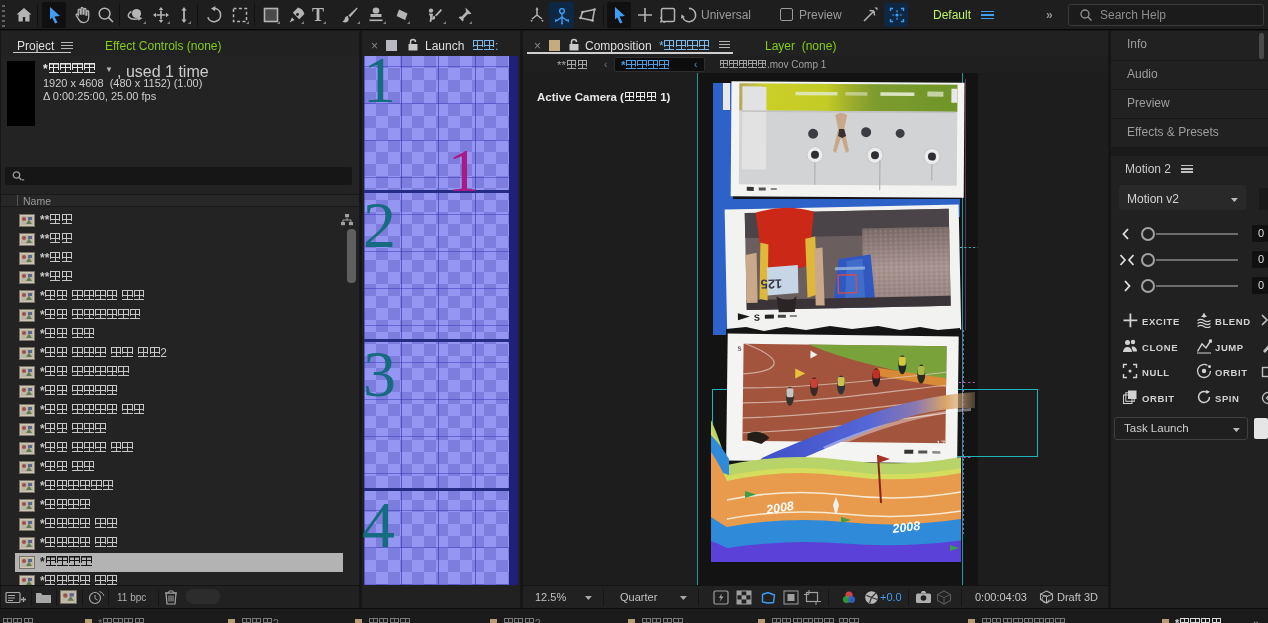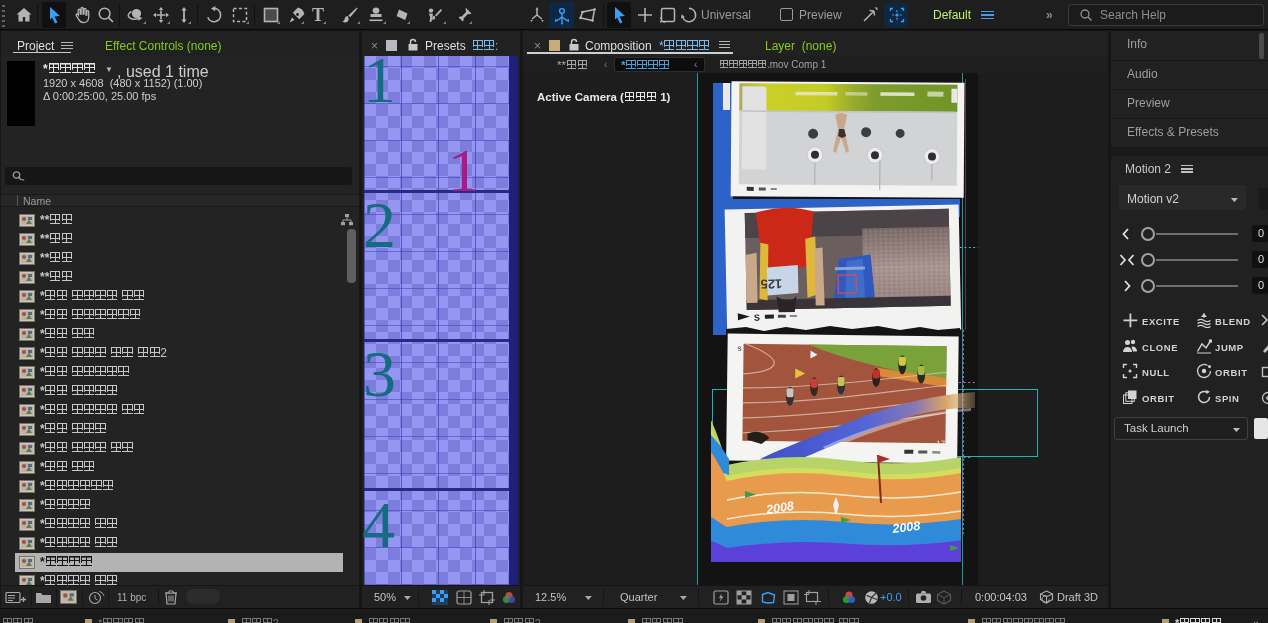--- a/index.html
+++ b/index.html
@@ -476,54 +476,32 @@
  </div>
 </div>
 
 <div id="foot" class="abs panel">
  <div class="abs tabtxt" style="left:9px;top:8px;color:#8a8a8a">×</div>
  <div class="abs" style="left:24px;top:9px;width:11px;height:11px;background:#b8b8c2"></div>
  <svg class="abs" style="left:45px;top:7px" width="12" height="14" viewBox="0 0 12 14">
         <rect x="1.5" y="6" width="9" height="6.5" fill="#c8c8c8"></rect>
         <path d="M3.5 6V4a2.5 2.5 0 0 1 5 0" fill="none" stroke="#c8c8c8" stroke-width="1.5"></path>
       </svg>
- <div class="abs tabtxt tabact" style="left:63px;top:8px">Presets</div>
+ <div class="abs tabtxt tabact" style="left:63px;top:8px">Launch</div>
  <div class="abs" style="left:110px;top:8px;font-size:12px;color:#7cb9e8"><i class="z"></i><i class="z"></i>:</div>
  <div id="fimg"></div>
  <div class="abs" style="left:147px;top:25px;width:9px;height:529px;background:#20207a"></div>
  <div class="fsec" style="top:159px"></div>
  <div class="fsec" style="top:308px"></div>
  <div class="fsec" style="top:457px"></div>
  <div class="fnum" style="left:1px;top:11px;font-size:66px">1</div>
  <div class="fnum" style="left:86px;top:104px;font-size:62px;color:#a81a85">1</div>
  <div class="fnum" style="left:1px;top:156px;font-size:66px">2</div>
  <div class="fnum" style="left:1px;top:305px;font-size:66px">3</div>
  <div class="fnum" style="left:0px;top:456px;font-size:66px">4</div>
- <div class="bbar">
-  <div class="dd" style="left:12px;top:5px">50%</div>
-  <div class="chev" style="left:42px;top:8px">▼</div>
-  <div class="vsep" style="left:56px;top:3px;height:17px;background:#151515"></div>
-  <svg class="abs" style="left:70px;top:4px" width="16" height="15" viewBox="0 0 16 15">
-          <rect width="16" height="15" fill="#1d3c5e"></rect>
-          <path d="M0 0h4v4h-4zM8 0h4v4h-4zM4 4h4v4h-4zM12 4h4v4h-4zM0 8h4v4h-4zM8 8h4v4h-4z" fill="#3e9ef5"></path>
-        </svg>
-  <svg class="abs" style="left:94px;top:4px" width="16" height="15" viewBox="0 0 16 15">
-          <rect x="1" y="1" width="14" height="13" rx="2" fill="none" stroke="#a0a0a0" stroke-width="1.2"></rect>
-          <path d="M8 1v13M1 7.5h14" stroke="#a0a0a0" stroke-width=".8"></path>
-        </svg>
-  <svg class="abs" style="left:117px;top:4px" width="16" height="15" viewBox="0 0 16 15">
-          <rect x="2.5" y="2.5" width="11" height="10" fill="none" stroke="#a0a0a0" stroke-width="1.3"></rect>
-          <path d="M0 5h5M11 10h5M5 0v5M10 10v5" stroke="#a0a0a0" stroke-width="1.1"></path>
-        </svg>
-  <svg class="abs" style="left:139px;top:4px" width="16" height="15" viewBox="0 0 16 15">
-          <circle cx="8" cy="5.5" r="3.6" fill="#b54" opacity=".9"></circle>
-          <circle cx="5.5" cy="9.5" r="3.6" fill="#4a4" opacity=".75"></circle>
-          <circle cx="10.5" cy="9.5" r="3.6" fill="#45b" opacity=".75"></circle>
-        </svg>
- </div>
 </div>
 
 <div id="comp" class="abs panel">
  <div class="abs tabtxt" style="left:11px;top:8px;color:#8a8a8a">×</div>
  <div class="abs" style="left:26px;top:9px;width:11px;height:11px;background:#c5ab7e"></div>
  <svg class="abs" style="left:45px;top:7px" width="12" height="14" viewBox="0 0 12 14">
         <rect x="1.5" y="6" width="9" height="6.5" fill="#c8c8c8"></rect>
         <path d="M3.5 6V4a2.5 2.5 0 0 1 5 0" fill="none" stroke="#c8c8c8" stroke-width="1.5"></path>
       </svg>
  <div class="abs tabtxt tabact" style="left:62px;top:8px">Composition</div>

